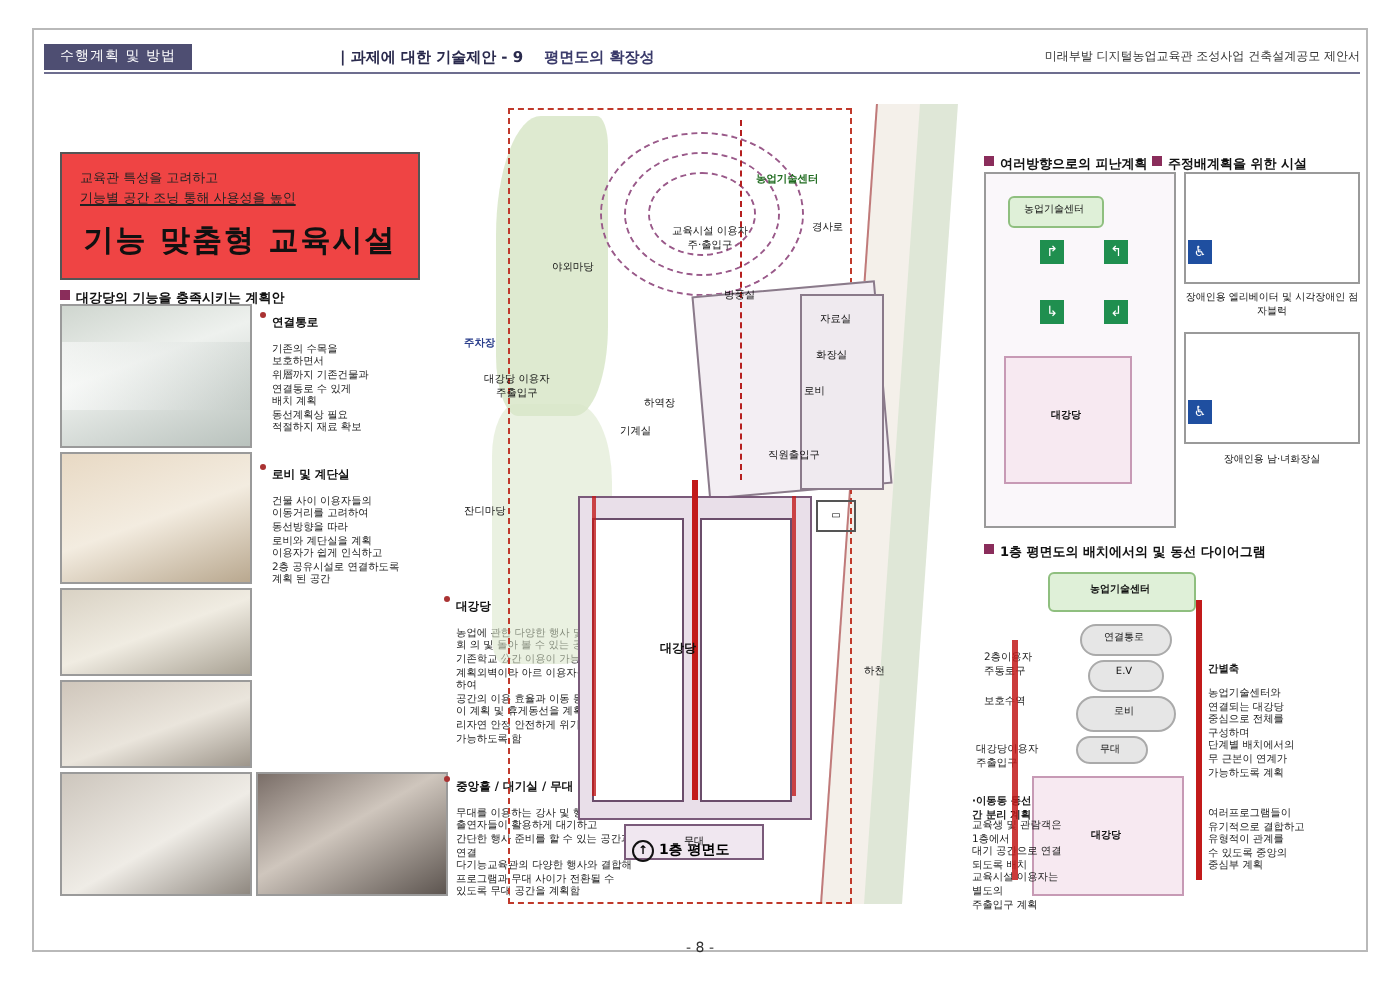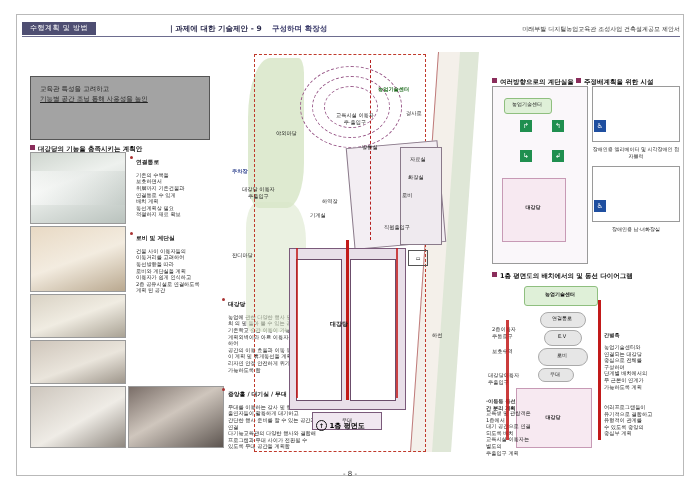--- a/index.html
+++ b/index.html
@@ -8,21 +8,21 @@
   .frame{position:absolute;left:16px;top:14px;width:668px;height:462px;border:1px solid #b9b9b9;box-sizing:border-box;}
 
   
   .hdr{position:absolute;left:22px;top:22px;width:658px;height:14px;text-align:center;}
   .hdr-tab{position:absolute;left:0;top:0;height:13px;background:#4e4e72;color:#fff;font-size:7px;line-height:13px;padding:0 8px;letter-spacing:.5px;white-space:nowrap;}
   .hdr-tab2{position:absolute;left:148px;top:0;height:13px;color:#2a2a4d;font-size:7.5px;line-height:13px;font-weight:bold;white-space:nowrap;}
   .hdr-right{position:absolute;right:0;top:0;font-size:6px;line-height:13px;color:#333;white-space:nowrap;}
   .hdr-line{position:absolute;left:22px;top:36px;width:658px;height:1px;background:#6d6d8f;}
 
   
-  .titlebox{position:absolute;left:30px;top:76px;width:178px;height:62px;border:1px solid #555;background:#a3a3a3;}
+  .titlebox{position:absolute;left:30px;top:76px;width:178px;height:62px;border:1px solid #555;background:#ef4444;}
   .titlebox .t1{position:absolute;left:9px;top:7px;font-size:6.5px;color:#222;line-height:10px;white-space:nowrap;}
   .titlebox .t2{position:absolute;left:9px;top:17px;font-size:6.5px;color:#222;line-height:10px;white-space:nowrap;text-decoration:underline;}
   .titlebox .big{position:absolute;left:0;top:34px;width:178px;text-align:center;font-size:15px;font-weight:bold;color:#111;letter-spacing:1px;}
 
   
   .cap{position:absolute;font-size:6.5px;color:#111;font-weight:bold;white-space:nowrap;}
   .cap .sq{display:inline-block;width:5px;height:5px;background:#8a2d5b;margin-right:3px;vertical-align:1px;}
 
   
   .ph{position:absolute;border:1px solid #9a9a9a;box-sizing:border-box;overflow:hidden;}
@@ -62,29 +62,30 @@
 </head>
 <body>
 
 <div class="page">
   <div class="frame"></div>
 
   <div class="hdr">
     <div class="hdr-tab">수행계획 및 방법</div>
     <div class="hdr-tab2">
       <span>| 과제에 대한 기술제안 - 9</span>
-      &nbsp;&nbsp;&nbsp;<span style="color:#3a3a6a;">구성하며 확장성</span>
+      &nbsp;&nbsp;&nbsp;<span style="color:#3a3a6a;">평면도의 확장성</span>
     </div>
     <div class="hdr-right">미래부발 디지털농업교육관 조성사업 건축설계공모 제안서</div>
   </div>
   <div class="hdr-line"></div>
 
   <div class="titlebox">
     <div class="t1">교육관 특성을 고려하고</div>
     <div class="t2">기능별 공간 조닝 통해 사용성을 높인</div>
+    <div class="big">기능 맞춤형 교육시설</div>
   </div>
 
   <div class="cap" style="left:30px;top:145px;">
     <span class="sq"></span><span>대강당의 기능을 충족시키는 계획안</span>
   </div>
 
   <div class="ph" style="left:30px;top:152px;width:96px;height:72px;">
     <div class="g" style="background:linear-gradient(160deg,#cfd6cf 0%,#eef1ee 40%,#b9c2bd 100%);"></div>
     <div style="position:absolute;left:0;top:18px;width:96px;height:34px;background:linear-gradient(90deg,rgba(255,255,255,.55),rgba(180,190,185,.25));"></div>
   </div>
@@ -202,21 +203,21 @@
     <div class="plan-label" style="left:72px;top:146px;">하역장</div>
 
     <div style="position:absolute;left:158px;top:198px;width:18px;height:14px;border:1px solid #555;font-size:5px;text-align:center;line-height:14px;">▭</div>
     <div style="position:absolute;left:66px;top:368px;font-size:7px;font-weight:bold;">
       <span style="display:inline-block;width:9px;height:9px;border:1px solid #111;border-radius:50%;line-height:9px;text-align:center;font-size:6px;">↑</span>
       <span>1층 평면도</span>
     </div>
   </div>
 
   <div class="cap" style="left:492px;top:78px;">
-    <span class="sq"></span><span>여러방향으로의 계단실을</span>
+    <span class="sq"></span><span>여러방향으로의 피난계획</span>
   </div>
 
   <div class="cap" style="left:576px;top:78px;">
     <span class="sq"></span><span>주정배계획을 위한 시설</span>
   </div>
 
   <div class="panel" style="left:492px;top:86px;width:96px;height:178px;background:#faf7fa;"></div>
   <div class="greenbox" style="left:504px;top:98px;width:46px;height:14px;"></div>
   <div class="tag" style="left:504px;top:101px;width:46px;">농업기술센터</div>
   <div class="pinkbox" style="left:502px;top:178px;width:62px;height:62px;"></div>

